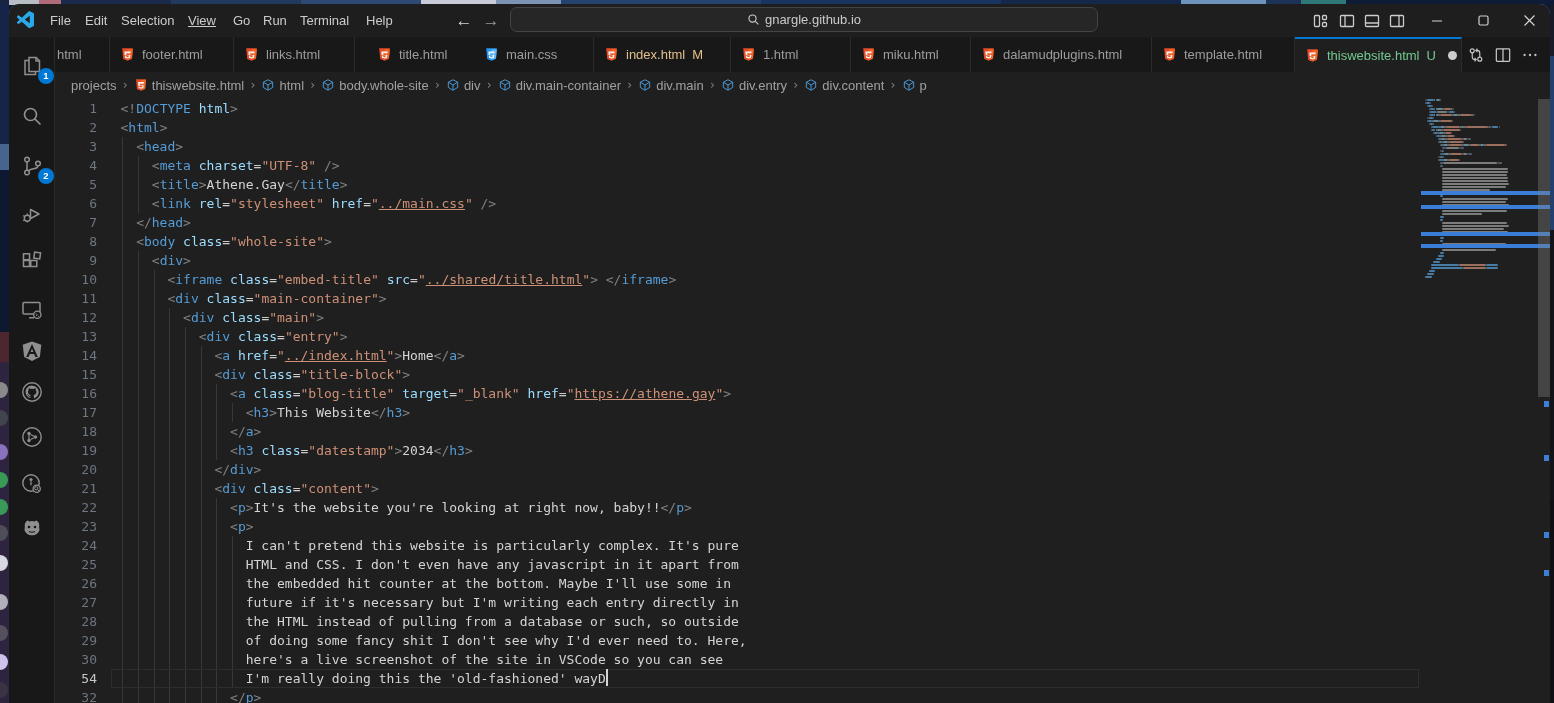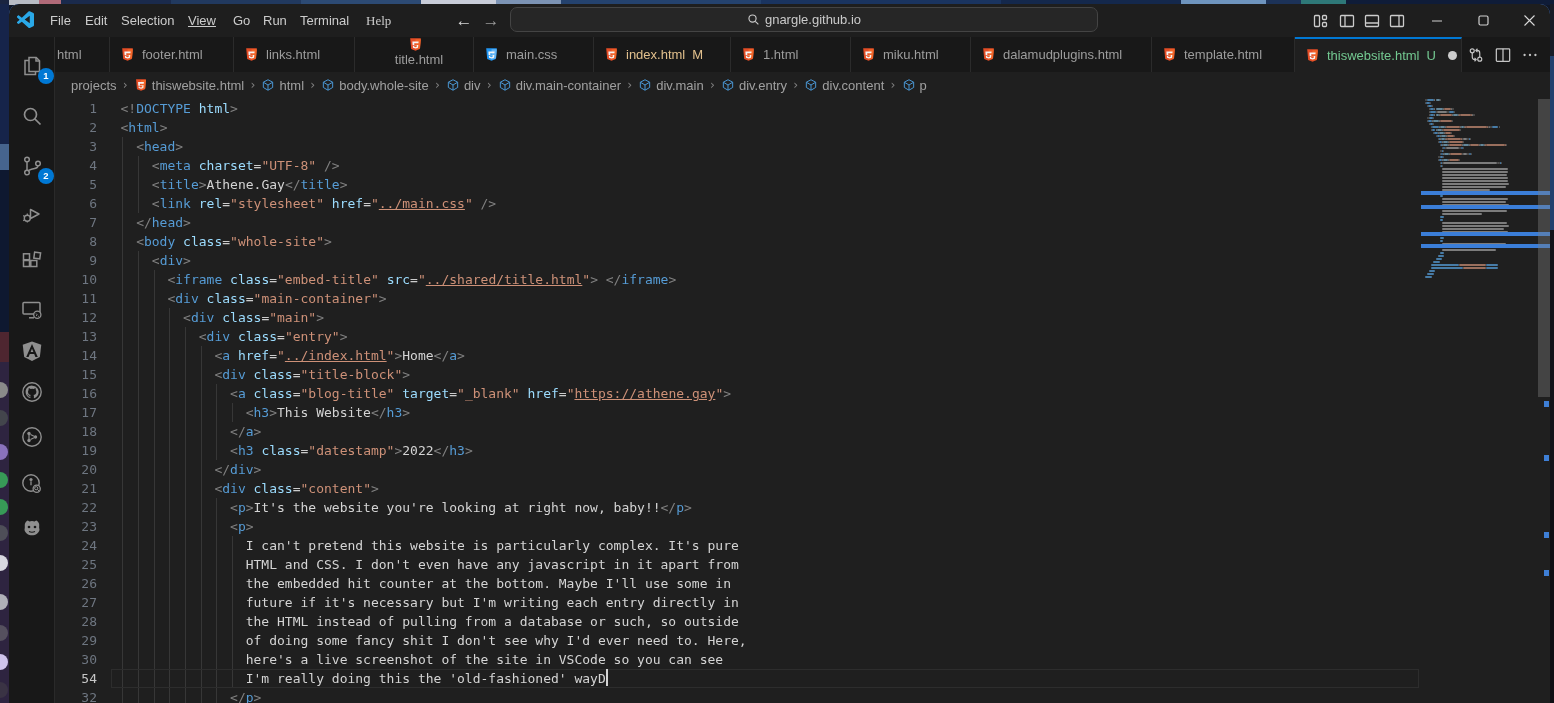--- a/index.html
+++ b/index.html
@@ -133,21 +133,21 @@
       <path fill="#2aa9e8" d="M96.5 12.4L75.2 2.2c-2.5-1.2-5.5-.7-7.4 1.3L28.6 39.2 11.5 26.2c-1.6-1.2-3.8-1.1-5.3.2L.6 31.6c-1.8 1.6-1.8 4.5 0 6.1L15.4 51 .6 64.3c-1.8 1.6-1.8 4.5 0 6.1l5.6 5.1c1.5 1.3 3.7 1.4 5.3.2l17.1-13 39.2 35.7c1.9 2 4.9 2.5 7.4 1.3l21.3-10.2c2.1-1 3.5-3.2 3.5-5.6V18c0-2.4-1.4-4.6-3.5-5.6zM75 72.5L45.2 50 75 27.5v45z"></path>
     </svg>
     <div id="menu-root">
         <div class="menu-item" style="left: 41px;">File</div>
         <div class="menu-item" style="left: 76px;">Edit</div>
         <div class="menu-item" style="left: 112px;">Selection</div>
         <div class="menu-item" style="left: 179px; text-decoration: underline;">View</div>
         <div class="menu-item" style="left: 224px;">Go</div>
         <div class="menu-item" style="left: 254px;">Run</div>
         <div class="menu-item" style="left: 291px;">Terminal</div>
-        <div class="menu-item" style="left: 357px; font-family: Liberation Serif, serif;">Help</div>
+        <div class="menu-item" style="left: 357px;">Help</div>
       </div>
     <div class="nav-arrow" style="left:444px;">←</div>
     <div class="nav-arrow" style="left:471px; color:#9a9a9a;">→</div>
     <div class="command-center">
       <svg class="cc-search-icon" viewBox="0 0 16 16" fill="none" stroke="#cacaca" stroke-width="1.4">
         <circle cx="6.8" cy="6.8" r="4.4"></circle>
           <line x1="10.2" y1="10.2" x2="14" y2="14"></line>
       </svg>
       <span>gnargle.github.io</span>
     </div>
@@ -288,21 +288,21 @@
         <span style="color: rgb(157, 157, 157);">footer.html</span>
       </div>
       <div class="tab" style="left: 179px; width: 121px;">
         <svg viewBox="0 0 24 24" class="ticon">
           <path d="M3.5 2h17l-1.6 17.2L12 22l-6.9-2.8z" fill="#e44d26"></path>
           <path d="M12 3.6h8.6L19.3 18 12 20.4z" fill="#f16529"></path>
           <path d="M7 7h10l-.3 3H10l.2 2.6h6.3l-.5 4.4-4 1.3-4-1.3-.2-2.6h2.1l.1 1.3 2 .6 2-.6.2-2.4H7.4z" fill="#f5f5f5"></path>
         </svg>
         <span style="color: rgb(157, 157, 157);">links.html</span>
       </div>
-      <div class="tab" style="left: 300px; width: 119px; flex-direction: column;">
+      <div class="tab" style="left: 312px; width: 119px;">
         <svg viewBox="0 0 24 24" class="ticon">
           <path d="M3.5 2h17l-1.6 17.2L12 22l-6.9-2.8z" fill="#e44d26"></path>
           <path d="M12 3.6h8.6L19.3 18 12 20.4z" fill="#f16529"></path>
           <path d="M7 7h10l-.3 3H10l.2 2.6h6.3l-.5 4.4-4 1.3-4-1.3-.2-2.6h2.1l.1 1.3 2 .6 2-.6.2-2.4H7.4z" fill="#f5f5f5"></path>
         </svg>
         <span style="color: rgb(157, 157, 157);">title.html</span>
       </div>
       <div class="tab" style="left: 419px; width: 120px;">
         <svg viewBox="0 0 24 24" class="ticon">
           <path d="M3.5 2h17l-1.6 17.2L12 22l-6.9-2.8z" fill="#2196f3"></path>
@@ -660,21 +660,21 @@
       <div class="cline" style="top: 248px; left: 159.419px;"><span class="tk-p">&lt;</span><span class="tk-t">a</span><span class="tk-w"> </span><span class="tk-a">href</span><span class="tk-w">=</span><span class="tk-s">"</span><span class="tk-l">../index.html</span><span class="tk-s">"</span><span class="tk-p">&gt;</span><span class="tk-x">Home</span><span class="tk-p">&lt;/</span><span class="tk-t">a</span><span class="tk-p">&gt;</span></div>
       <div class="lnum" style="top: 267px;">15</div>
       <div class="cline" style="top: 267px; left: 159.419px;"><span class="tk-p">&lt;</span><span class="tk-t">div</span><span class="tk-w"> </span><span class="tk-a">class</span><span class="tk-w">=</span><span class="tk-s">"title-block"</span><span class="tk-p">&gt;</span></div>
       <div class="lnum" style="top: 286px;">16</div>
       <div class="cline" style="top: 286px; left: 175.072px;"><span class="tk-p">&lt;</span><span class="tk-t">a</span><span class="tk-w"> </span><span class="tk-a">class</span><span class="tk-w">=</span><span class="tk-s">"blog-title"</span><span class="tk-w"> </span><span class="tk-a">target</span><span class="tk-w">=</span><span class="tk-s">"_blank"</span><span class="tk-w"> </span><span class="tk-a">href</span><span class="tk-w">=</span><span class="tk-s">"</span><span class="tk-l">https://athene.gay</span><span class="tk-s">"</span><span class="tk-p">&gt;</span></div>
       <div class="lnum" style="top: 305px;">17</div>
       <div class="cline" style="top: 305px; left: 190.726px;"><span class="tk-p">&lt;</span><span class="tk-t">h3</span><span class="tk-p">&gt;</span><span class="tk-x">This Website</span><span class="tk-p">&lt;/</span><span class="tk-t">h3</span><span class="tk-p">&gt;</span></div>
       <div class="lnum" style="top: 324px;">18</div>
       <div class="cline" style="top: 324px; left: 175.072px;"><span class="tk-p">&lt;/</span><span class="tk-t">a</span><span class="tk-p">&gt;</span></div>
       <div class="lnum" style="top: 343px;">19</div>
-      <div class="cline" style="top: 343px; left: 175.072px;"><span class="tk-p">&lt;</span><span class="tk-t">h3</span><span class="tk-w"> </span><span class="tk-a">class</span><span class="tk-w">=</span><span class="tk-s">"datestamp"</span><span class="tk-p">&gt;</span><span class="tk-x">2022</span><span class="tk-p">&lt;/</span><span class="tk-t">h3</span><span class="tk-p">&gt;</span></div>
+      <div class="cline" style="top: 343px; left: 175.072px;"><span class="tk-p">&lt;</span><span class="tk-t">h3</span><span class="tk-w"> </span><span class="tk-a">class</span><span class="tk-w">=</span><span class="tk-s">"datestamp"</span><span class="tk-p">&gt;</span><span class="tk-x">2034</span><span class="tk-p">&lt;/</span><span class="tk-t">h3</span><span class="tk-p">&gt;</span></div>
       <div class="lnum" style="top: 362px;">20</div>
       <div class="cline" style="top: 362px; left: 159.419px;"><span class="tk-p">&lt;/</span><span class="tk-t">div</span><span class="tk-p">&gt;</span></div>
       <div class="lnum" style="top: 381px;">21</div>
       <div class="cline" style="top: 381px; left: 159.419px;"><span class="tk-p">&lt;</span><span class="tk-t">div</span><span class="tk-w"> </span><span class="tk-a">class</span><span class="tk-w">=</span><span class="tk-s">"content"</span><span class="tk-p">&gt;</span></div>
       <div class="lnum" style="top: 400px;">22</div>
       <div class="cline" style="top: 400px; left: 175.072px;"><span class="tk-p">&lt;</span><span class="tk-t">p</span><span class="tk-p">&gt;</span><span class="tk-x">It's the website you're looking at right now, baby!!</span><span class="tk-p">&lt;/</span><span class="tk-t">p</span><span class="tk-p">&gt;</span></div>
       <div class="lnum" style="top: 419px;">23</div>
       <div class="cline" style="top: 419px; left: 175.072px;"><span class="tk-p">&lt;</span><span class="tk-t">p</span><span class="tk-p">&gt;</span></div>
       <div class="lnum" style="top: 438px;">24</div>
       <div class="cline" style="top: 438px; left: 190.726px;"><span class="tk-x">I can't pretend this website is particularly complex. It's pure</span></div>

